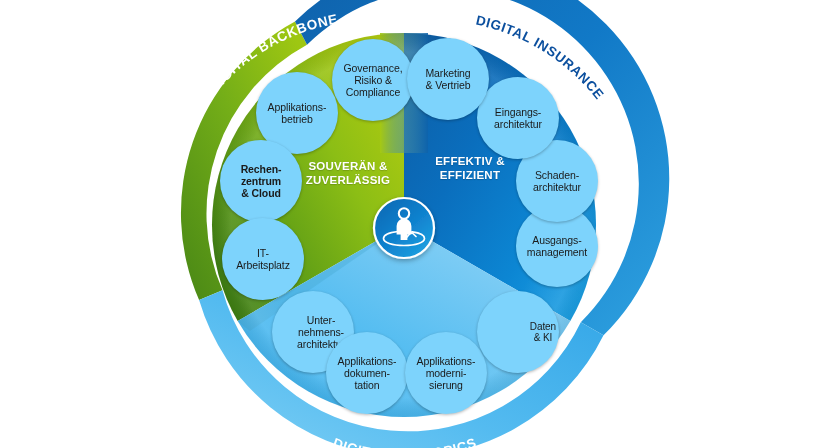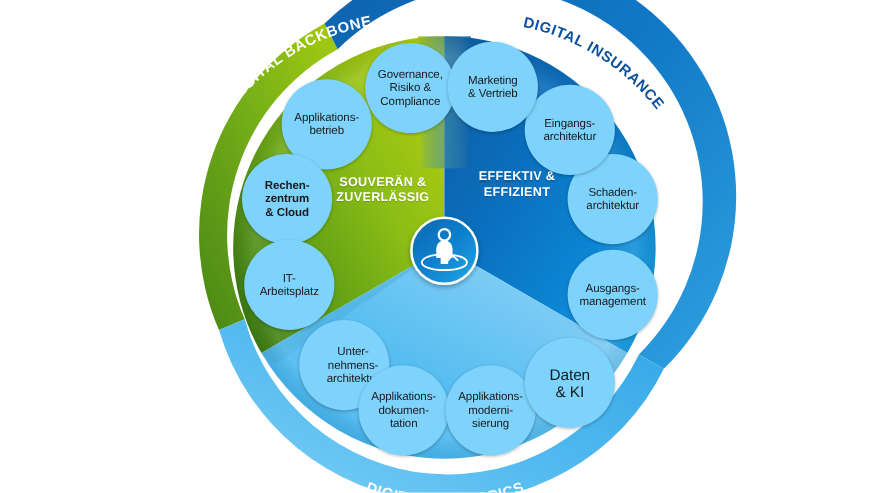--- a/index.html
+++ b/index.html
@@ -251,25 +251,25 @@
       <div class="bubble" style="left: 326px; top: 332px; width: 82px; height: 82px; font-size: 10.5px;">
         <span style="white-space: pre-line;">Applikations-
 dokumen-
 tation</span>
       </div>
       <div class="bubble" style="left: 405px; top: 332px; width: 82px; height: 82px; font-size: 10.5px;">
         <span style="white-space: pre-line;">Applikations-
 moderni-
 sierung</span>
       </div>
-      <div class="bubble" style="left: 477px; top: 307px; width: 82px; height: 82px; font-size: 14px;">
+      <div class="bubble" style="left: 477px; top: 291px; width: 82px; height: 82px; font-size: 10px; justify-content: flex-end;">
         <span style="white-space: pre-line;">Daten
 &amp; KI</span>
       </div>
-      <div class="bubble" style="left: 516px; top: 227px; width: 82px; height: 82px; font-size: 10.5px;">
+      <div class="bubble" style="left: 516px; top: 205px; width: 82px; height: 82px; font-size: 10.5px;">
         <span style="white-space: pre-line;">Ausgangs-
 management</span>
       </div>
       <div class="bubble" style="left: 516px; top: 140px; width: 82px; height: 82px; font-size: 10.5px;">
         <span style="white-space: pre-line;">Schaden-
 architektur</span>
       </div>
       <div class="bubble" style="left: 477px; top: 77px; width: 82px; height: 82px; font-size: 10.5px;">
         <span style="white-space: pre-line;">Eingangs-
 architektur</span>

